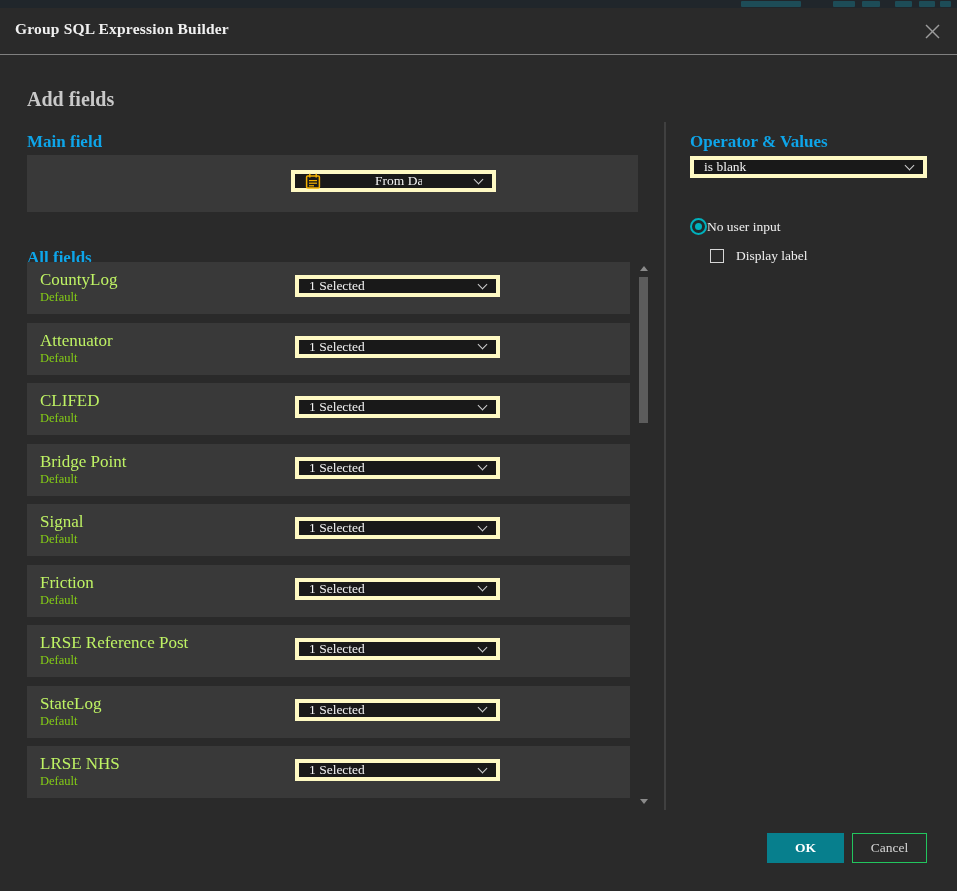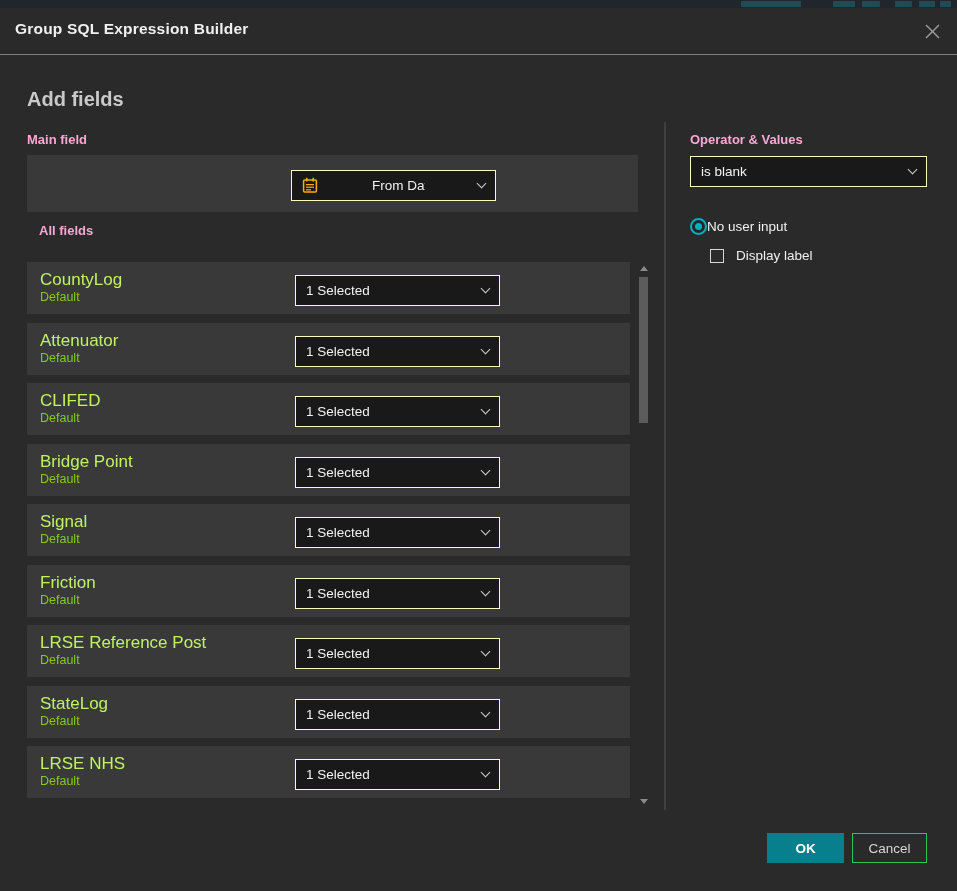--- a/index.html
+++ b/index.html
@@ -1,54 +1,54 @@
 <!DOCTYPE html>
 <html><head>
 <meta charset="utf-8">
 <style>
   * { margin:0; padding:0; box-sizing:border-box; }
   html,body { background:#1d2125; }
   #screen {
     position:relative; width:957px; height:891px; overflow:hidden;
     background:#1d2125;
-    font-family:Liberation Sans, sans-serif;
+    font-family:Liberation Serif, serif;
     -webkit-font-smoothing:antialiased;
   }
   
   .bg-strip { position:absolute; left:0; top:0; width:957px; height:8px; background:#20262b; }
   .bg-chip { position:absolute; top:1px; height:6px; background:#1d4c57; border-radius:1px; }
 
   
   .dialog { position:absolute; left:0; top:8px; width:957px; height:883px; background:#2a2a2a; }
   .titlebar {
     position:absolute; left:0; top:0; width:100%; height:47px;
     border-bottom:1px solid #808080;
   }
   .title {
     position:absolute; left:15px; top:12px;
     font-size:15.5px; font-weight:700; letter-spacing:.2px; color:#f0f0f0;
   }
   .close-btn { position:absolute; right:14px; top:12px; width:22px; height:22px; cursor:pointer;
     display:flex; align-items:center; justify-content:center; }
 
   .heading-add { position:absolute; left:27px; top:80px; font-size:20px; font-weight:700; color:#c9c9c9; }
-  .section-label { position:absolute; font-size:13px; font-weight:700; color:#f9a8d4; }
+  .section-label { position:absolute; font-size:17px; font-weight:700; color:#0ea5e9; }
 
   
   .main-panel { position:absolute; left:27px; top:147px; width:611px; height:57px; background:#393939; }
   .rows { position:absolute; left:27px; top:254px; width:603px; display:flex; flex-direction:column; gap:8.5px; }
   .row { position:relative; height:52px; background:#393939; }
   .row-name { position:absolute; left:13px; top:8px;  font-size:17px; color:#bef264; }
   .row-sub  { position:absolute; left:13px; top:28px; font-size:12.5px; color:#84cc16; }
 
   
   .dropdown {
-    position:absolute; height:31px; background:#191919;
+    position:absolute; height:22px; background:#191919;
     display:flex; align-items:center; padding:0 10px; cursor:pointer;
-    border:1px solid #fef9c3;
+    border:4px solid #fef9c3;
     gap:45px;
   }
   .dd-text { font-size:13.5px; color:#f2f2f2; white-space:nowrap; overflow:hidden; flex:1; }
   .chevron {
     width:7px; height:7px; flex:0 0 auto; margin-left:8px; margin-top:-4px;
     border-right:1.6px solid #cfcfcf; border-bottom:1.6px solid #cfcfcf;
     transform:rotate(45deg);
   }
   .dd-icon { margin-right:9px; display:flex; align-items:center; }
 
@@ -119,21 +119,21 @@
             <line x1="4" y1="7.6" x2="12" y2="7.6" stroke="#f3b100" stroke-width="1.2"></line>
             <line x1="4" y1="10.2" x2="12" y2="10.2" stroke="#f3b100" stroke-width="1.2"></line>
             <line x1="4" y1="12.8" x2="9" y2="12.8" stroke="#f3b100" stroke-width="1.2"></line>
           </svg>
         </span>
         <span class="dd-text">From Date</span>
         <span class="chevron"></span>
       </div>
     </div>
 
-    <div class="section-label" style="left:27px; top:215px;margin-left:12px;">All fields</div>
+    <div class="section-label" style="left:27px; top:240px;">All fields</div>
 
     <div class="rows">
       <div class="row">
         <span class="row-name">CountyLog</span>
         <span class="row-sub">Default</span>
         <div class="dropdown" style="left:268px; top:13px; width:205px;">
           <span class="dd-text">1 Selected</span>
           <span class="chevron"></span>
         </div>
       </div>

